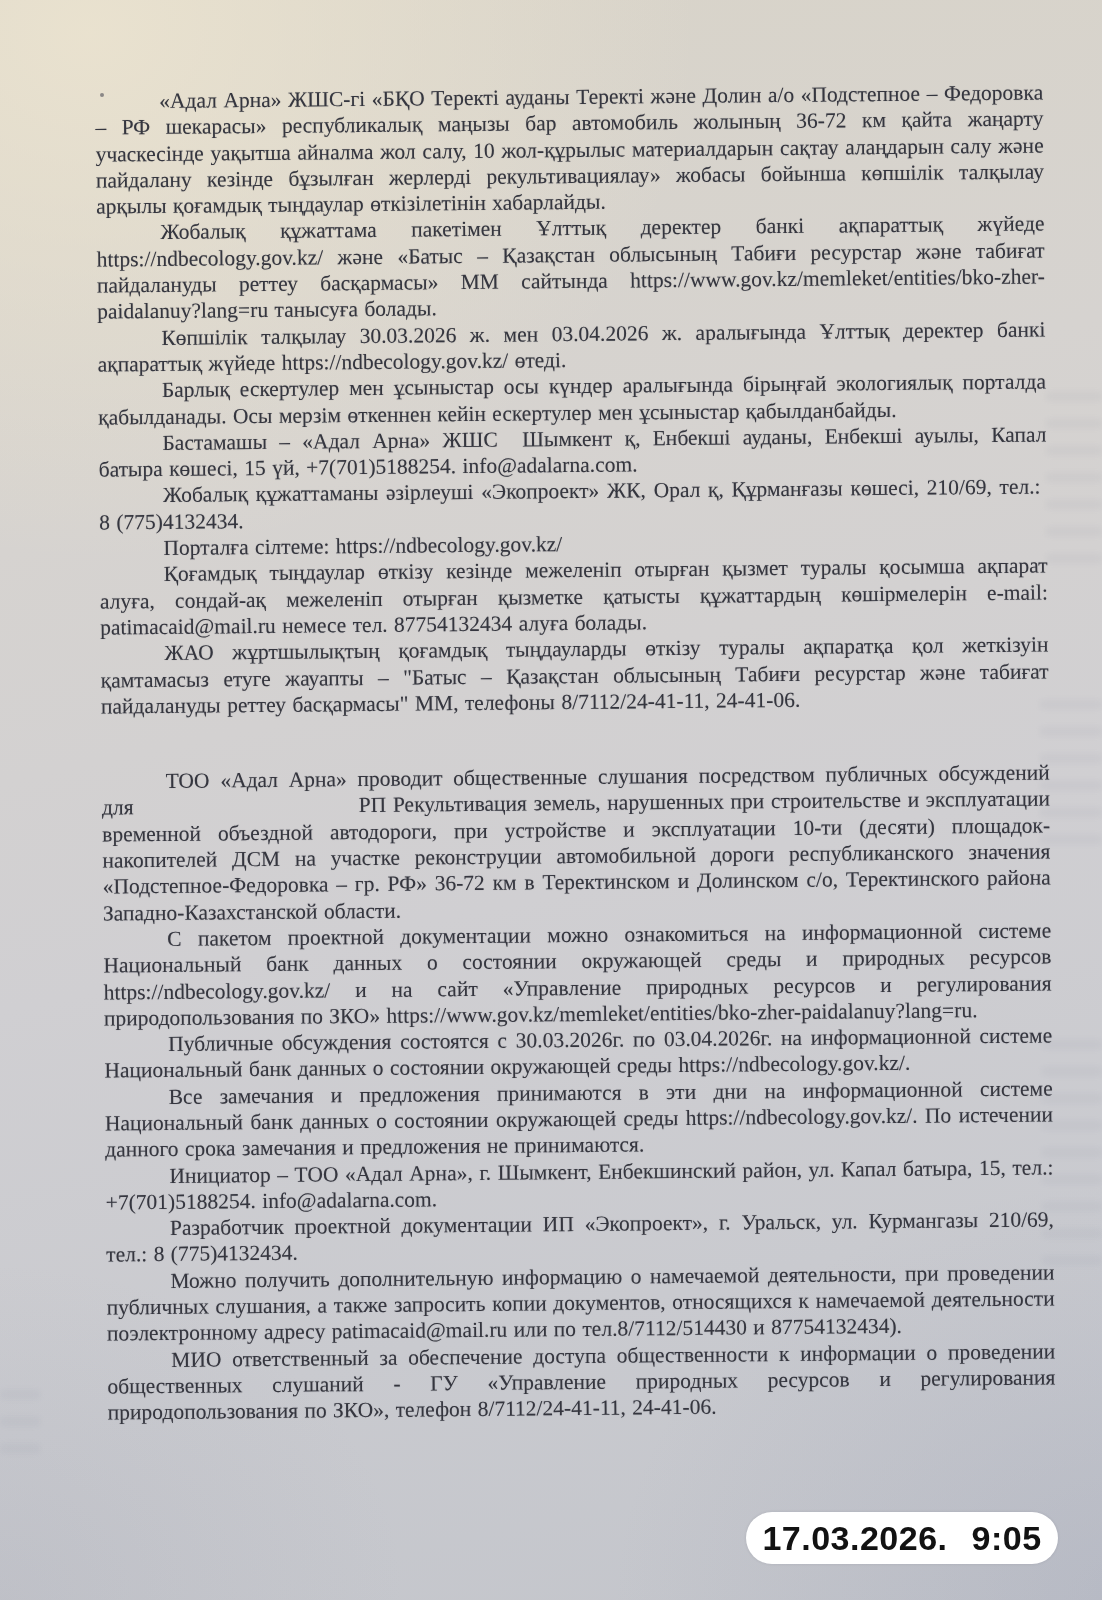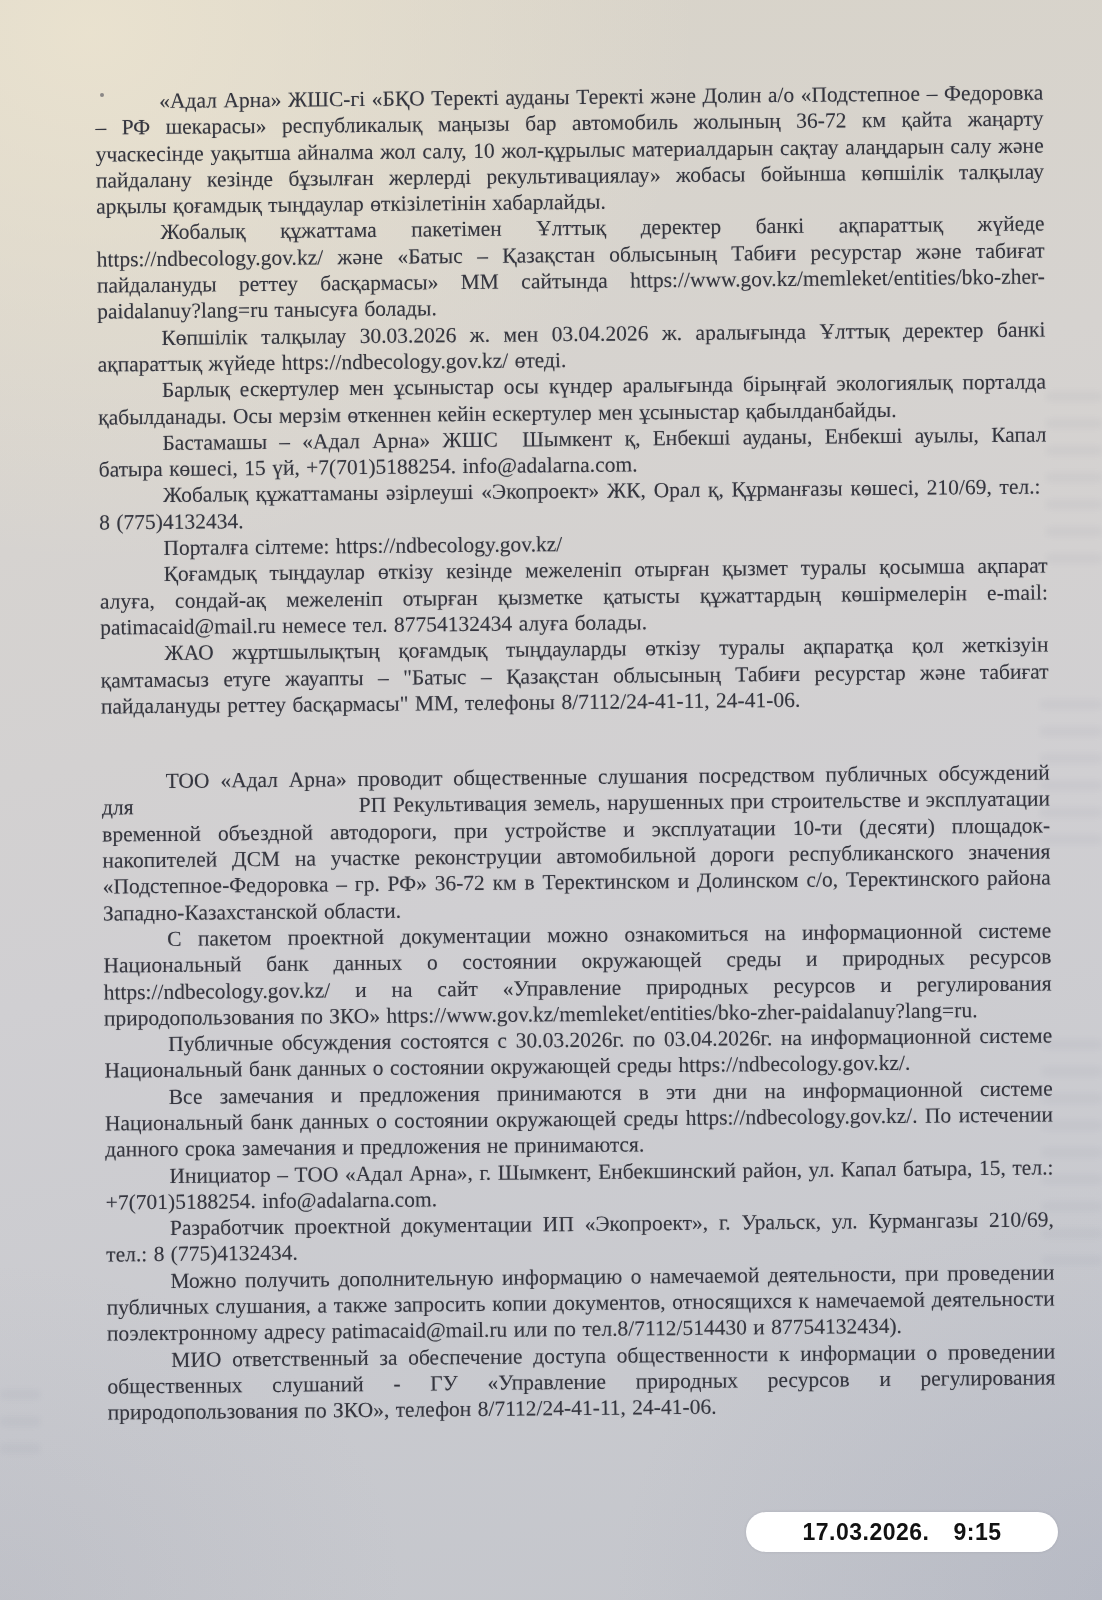--- a/index.html
+++ b/index.html
@@ -60,30 +60,30 @@
     text-indent: 64px;
   }
   .section-ru {
     margin-top: 49px;
   }
   .stamp {
     position: absolute;
     left: 746px;
     top: 1512px;
     width: 312px;
-    height: 40px;
+    height: 52px;
     background: #ffffff;
     border-radius: 26px;
     box-shadow: 0 0 3px rgba(40, 40, 55, 0.12);
     display: flex;
     align-items: center;
     justify-content: center;
     gap: 24px;
     font-family: "Liberation Sans", "DejaVu Sans", sans-serif;
-    font-size: 23px;
+    font-size: 34px;
     font-weight: 600;
     color: #121212;
     letter-spacing: 0.5px;
   }
 </style>
 </head>
 <body>
 
 <div class="page">
 
@@ -115,16 +115,16 @@
       <p>Инициатор – ТОО «Адал Арна», г. Шымкент, Енбекшинский район, ул. Капал батыра, 15,  тел.: +7(701)5188254. info@adalarna.com.</p>
       <p>Разработчик проектной документации ИП «Экопроект», г. Уральск, ул. Курмангазы 210/69, тел.: 8 (775)4132434.</p>
       <p>Можно получить дополнительную информацию о намечаемой деятельности, при проведении публичных слушания, а также запросить копии документов, относящихся к намечаемой деятельности поэлектронному адресу patimacaid@mail.ru или по тел.8/7112/514430 и 87754132434).</p>
       <p>МИО ответственный за обеспечение доступа общественности к информации о проведении общественных слушаний - ГУ «Управление природных ресурсов и регулирования природопользования по ЗКО», телефон 8/7112/24-41-11, 24-41-06.</p>
     </div>
 
   </div>
 
   <div class="stamp">
     <span>17.03.2026.</span>
-    <span>9:15</span>
+    <span>9:05</span>
   </div>
 
 </div>
 
 </body></html>

